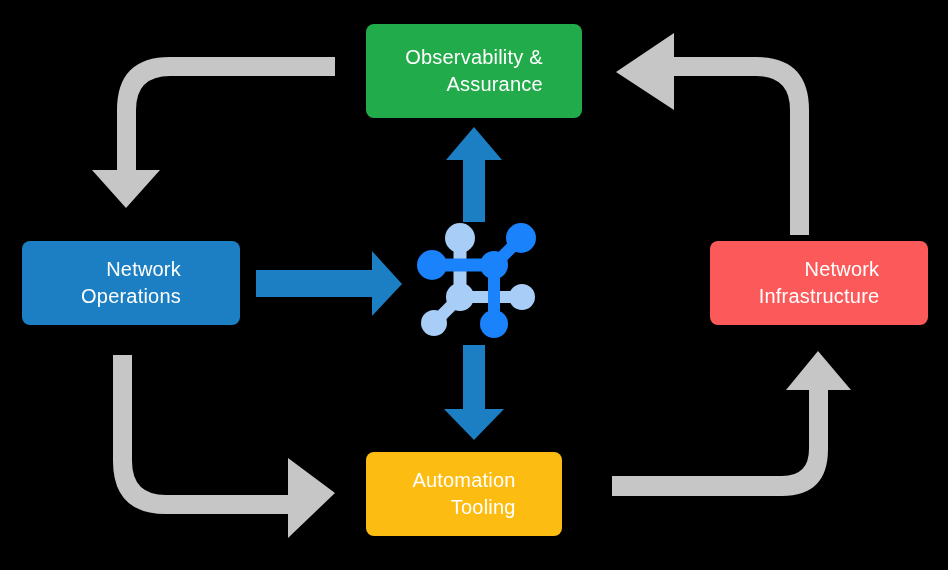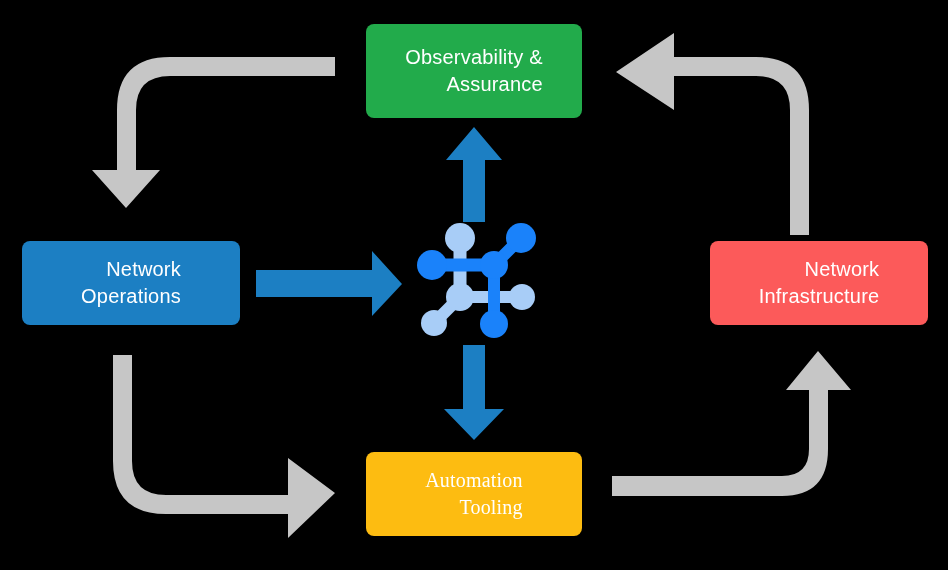--- a/index.html
+++ b/index.html
@@ -37,23 +37,22 @@
   }
   #box-operations {
     left: 22px;   top: 241px;  width: 218px; height: 84px;
     background: #1c7fc3;
   }
   #box-infrastructure {
     left: 710px;  top: 241px;  width: 218px; height: 84px;
     background: #fc5a5a;
   }
   #box-automation {
-    left: 366px;  top: 452px;  width: 216px; height: 84px;
+    left: 366px;  top: 452px;  width: 196px; height: 84px;
     background: #fdbc11;
-    font-family: Liberation Serif, serif;
   }
   .svg-layer {
     position: absolute;
     left: 0; top: 0;
     width: 948px;
     height: 570px;
   }
   .label-text { pointer-events: none; }
 </style>
 </head>

